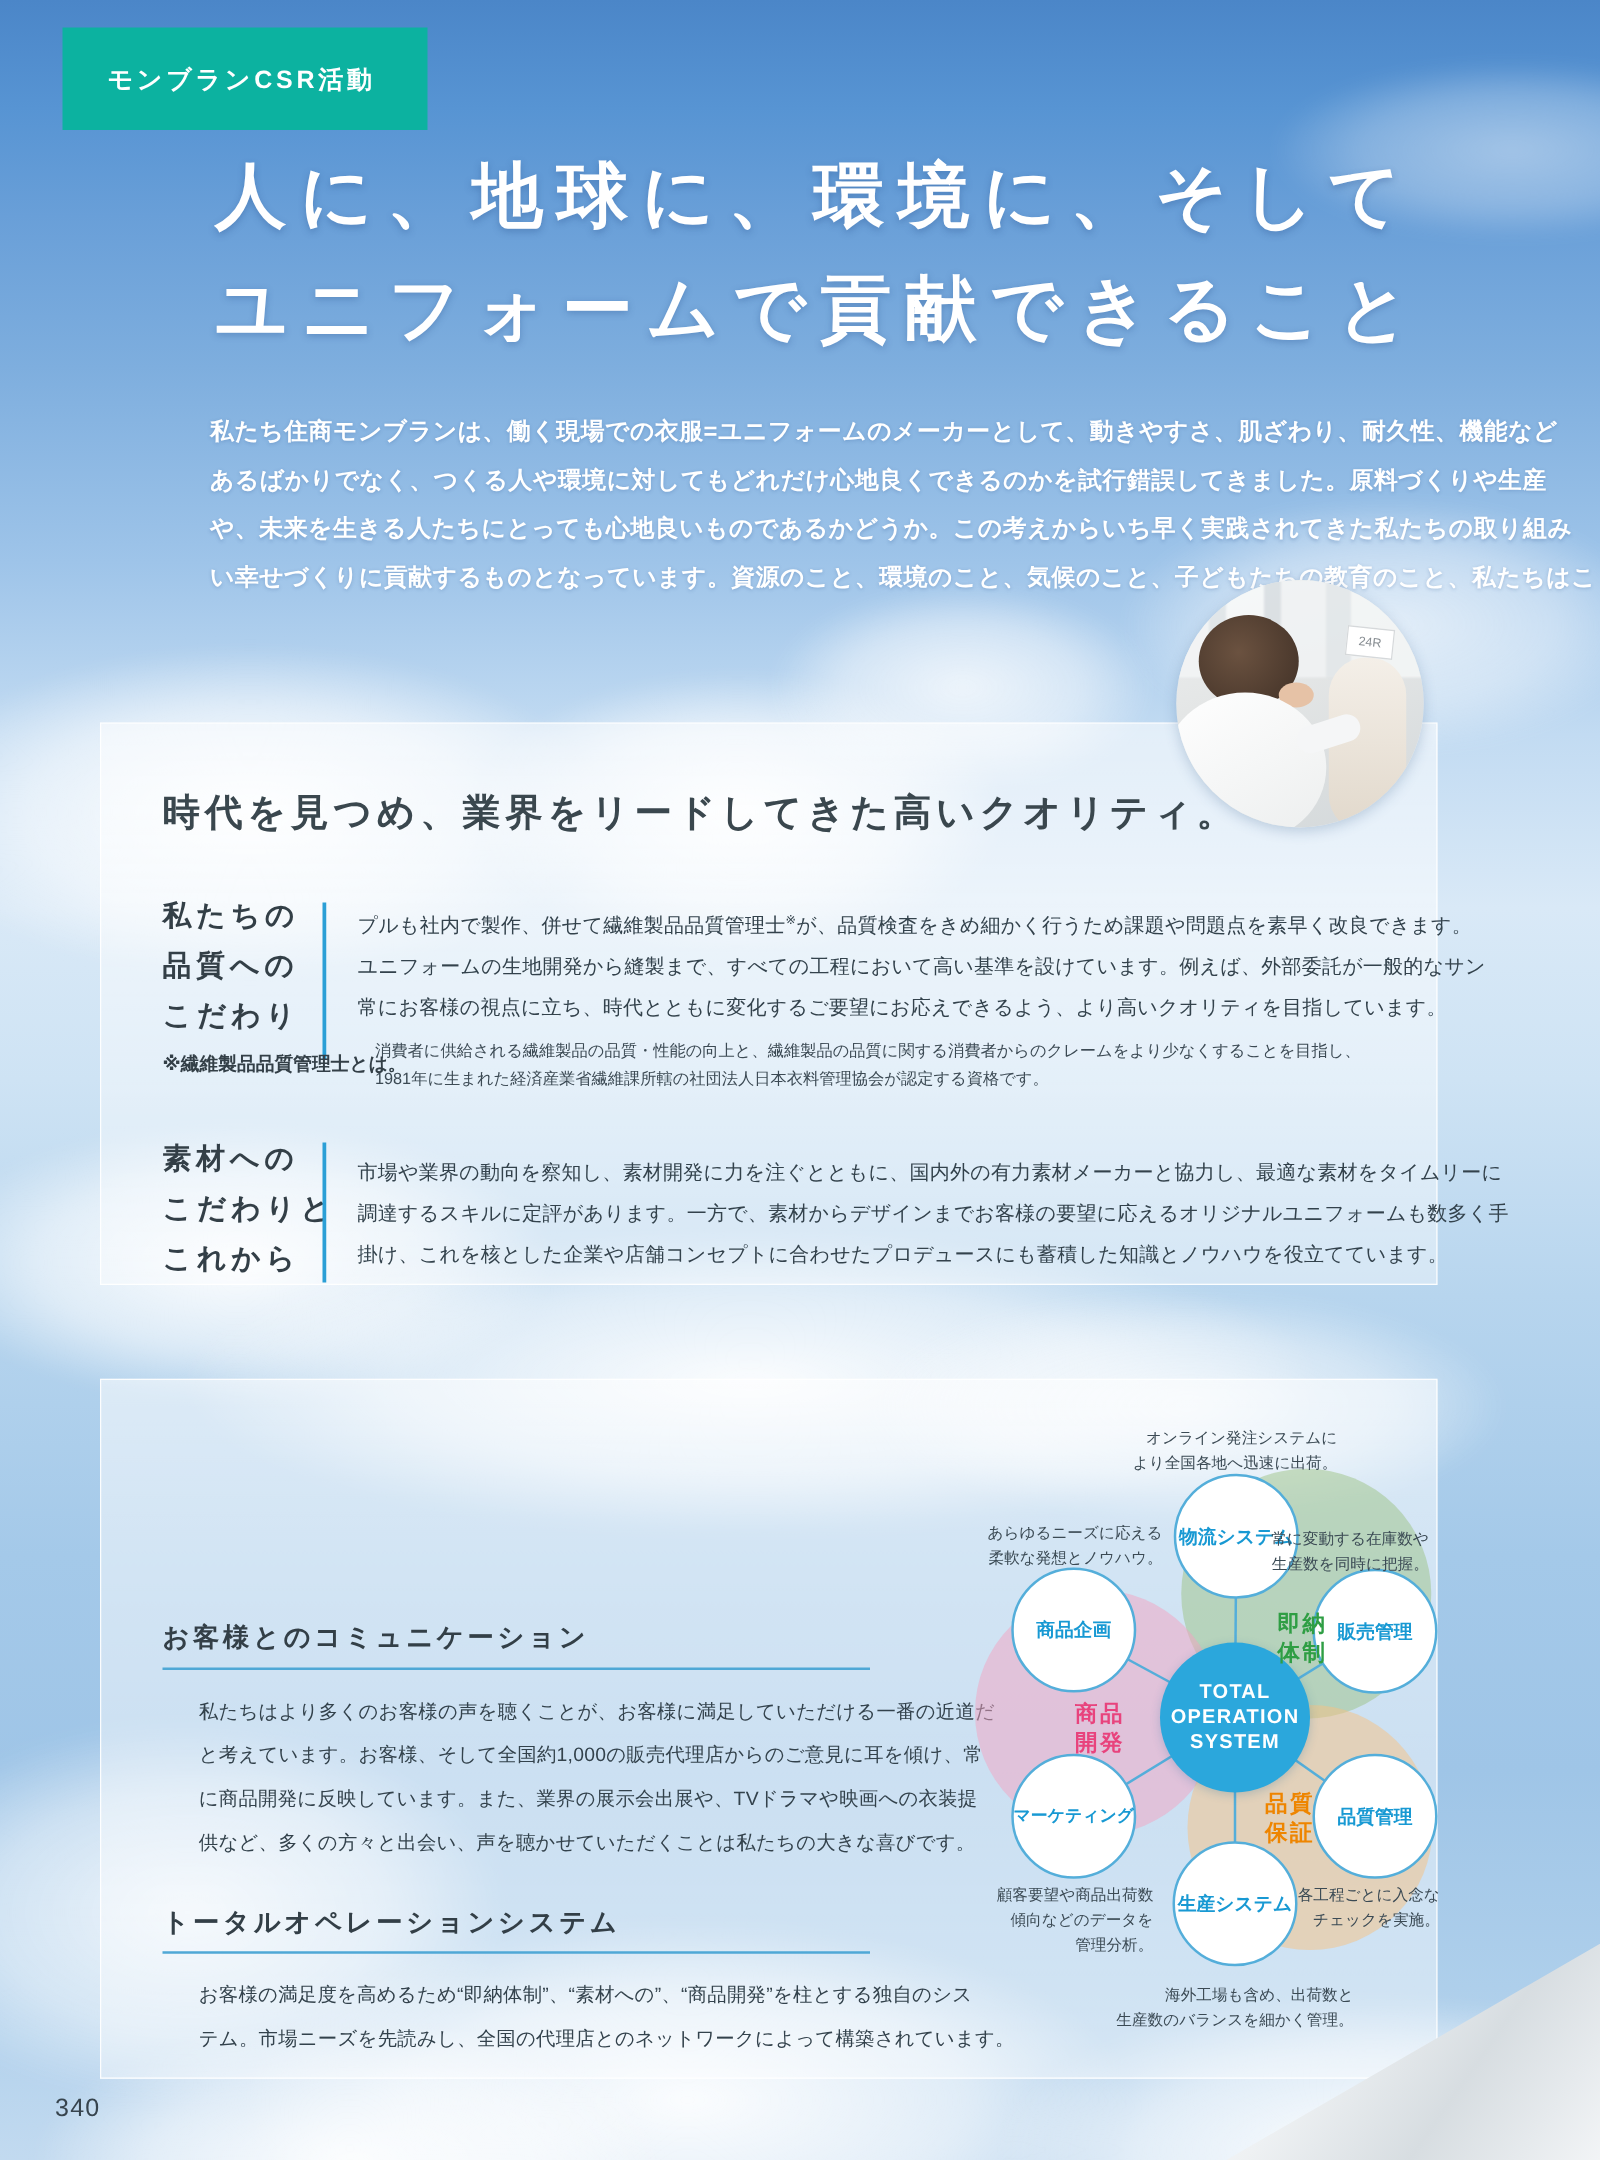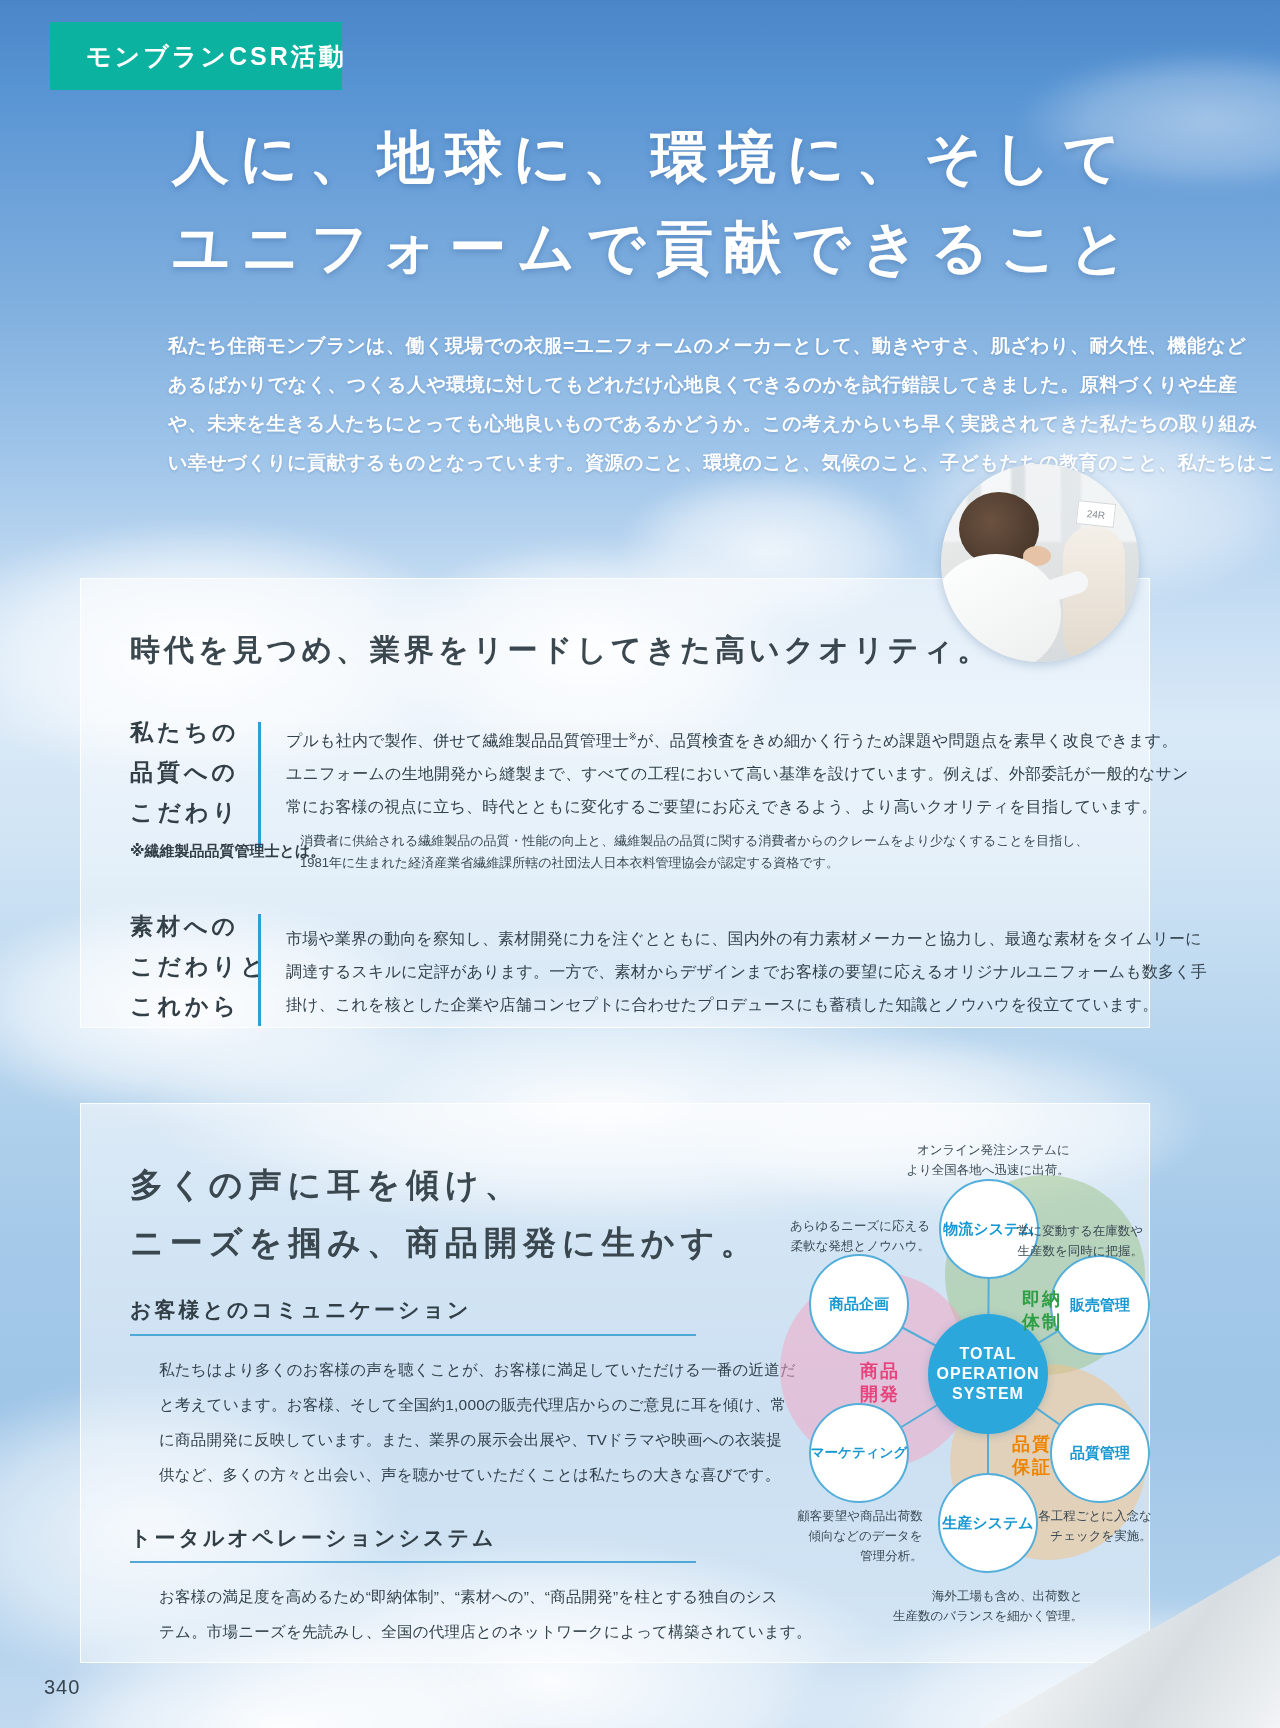--- a/index.html
+++ b/index.html
@@ -6,22 +6,22 @@
   .page{position:relative;width:1280px;height:1728px;overflow:hidden;
     font-family:"Liberation Sans","DejaVu Sans",sans-serif;
     background:linear-gradient(180deg,#4b86c8 0%,#5794d3 5%,#699fd8 10%,#7eaede 17%,
       #9ec4e9 26%,#c2dbf2 34%,#d9e9f7 42%,#cee3f4 50%,#b7d5ee 60%,#a4c9e9 72%,
       #9fc5e7 82%,#aecfeb 92%,#c2daf0 100%);}
   .abs{position:absolute;}
   .cloud{position:absolute;border-radius:50%;
     background:radial-gradient(ellipse at center,rgba(255,255,255,0.95) 0%,rgba(255,255,255,0.55) 45%,rgba(255,255,255,0) 72%);
     filter:blur(7px);}
   
-  .badge{left:50px;top:22px;width:292px;height:68px;background:#0cb2a0;color:#fff;
-    font-size:25px;font-weight:700;letter-spacing:3px;display:flex;align-items:center;
+  .badge{left:50px;top:22px;width:292px;height:82px;background:#0cb2a0;color:#fff;
+    font-size:20px;font-weight:700;letter-spacing:3px;display:flex;align-items:center;
     padding-left:36px;box-sizing:border-box;white-space:nowrap;}
   
   .hero-title{left:172px;top:112px;color:#fff;font-size:57px;font-weight:800;
     letter-spacing:11px;line-height:90px;white-space:nowrap;text-shadow:0 2px 6px rgba(40,80,140,.35);}
   .hero-intro{left:168px;top:326px;color:#fff;font-size:19px;font-weight:600;
     line-height:39px;letter-spacing:0.5px;white-space:nowrap;text-shadow:0 1px 3px rgba(50,90,150,.3);}
   
   .panel{position:absolute;background:linear-gradient(180deg,rgba(255,255,255,0.55),rgba(255,255,255,0.40));
     border:1px solid rgba(255,255,255,0.9);box-sizing:border-box;}
   .panel1{left:80px;top:578px;width:1070px;height:450px;}
@@ -169,24 +169,20 @@
   </div>
   <div class="vline vline-m"></div>
   <div class="abs block-body m-body">
     <div>市場や業界の動向を察知し、素材開発に力を注ぐとともに、国内外の有力素材メーカーと協力し、最適な素材をタイムリーに</div>
     <div>調達するスキルに定評があります。一方で、素材からデザインまでお客様の要望に応えるオリジナルユニフォームも数多く手</div>
     <div>掛け、これを核とした企業や店舗コンセプトに合わせたプロデュースにも蓄積した知識とノウハウを役立てています。</div>
   </div>
 
   <div class="panel panel2"></div>
 
-  <div class="abs sec2-title">
-    <div>多くの声に耳を傾け、</div>
-    <div>ニーズを掴み、商品開発に生かす。</div>
-  </div>
 
   <div class="abs sub-head sub1-head">お客様とのコミュニケーション</div>
   <div class="underline u1"></div>
   <div class="abs para para1">
     <div>私たちはより多くのお客様の声を聴くことが、お客様に満足していただける一番の近道だ</div>
     <div>と考えています。お客様、そして全国約1,000の販売代理店からのご意見に耳を傾け、常</div>
     <div>に商品開発に反映しています。また、業界の展示会出展や、TVドラマや映画への衣装提</div>
     <div>供など、多くの方々と出会い、声を聴かせていただくことは私たちの大きな喜びです。</div>
   </div>
 

